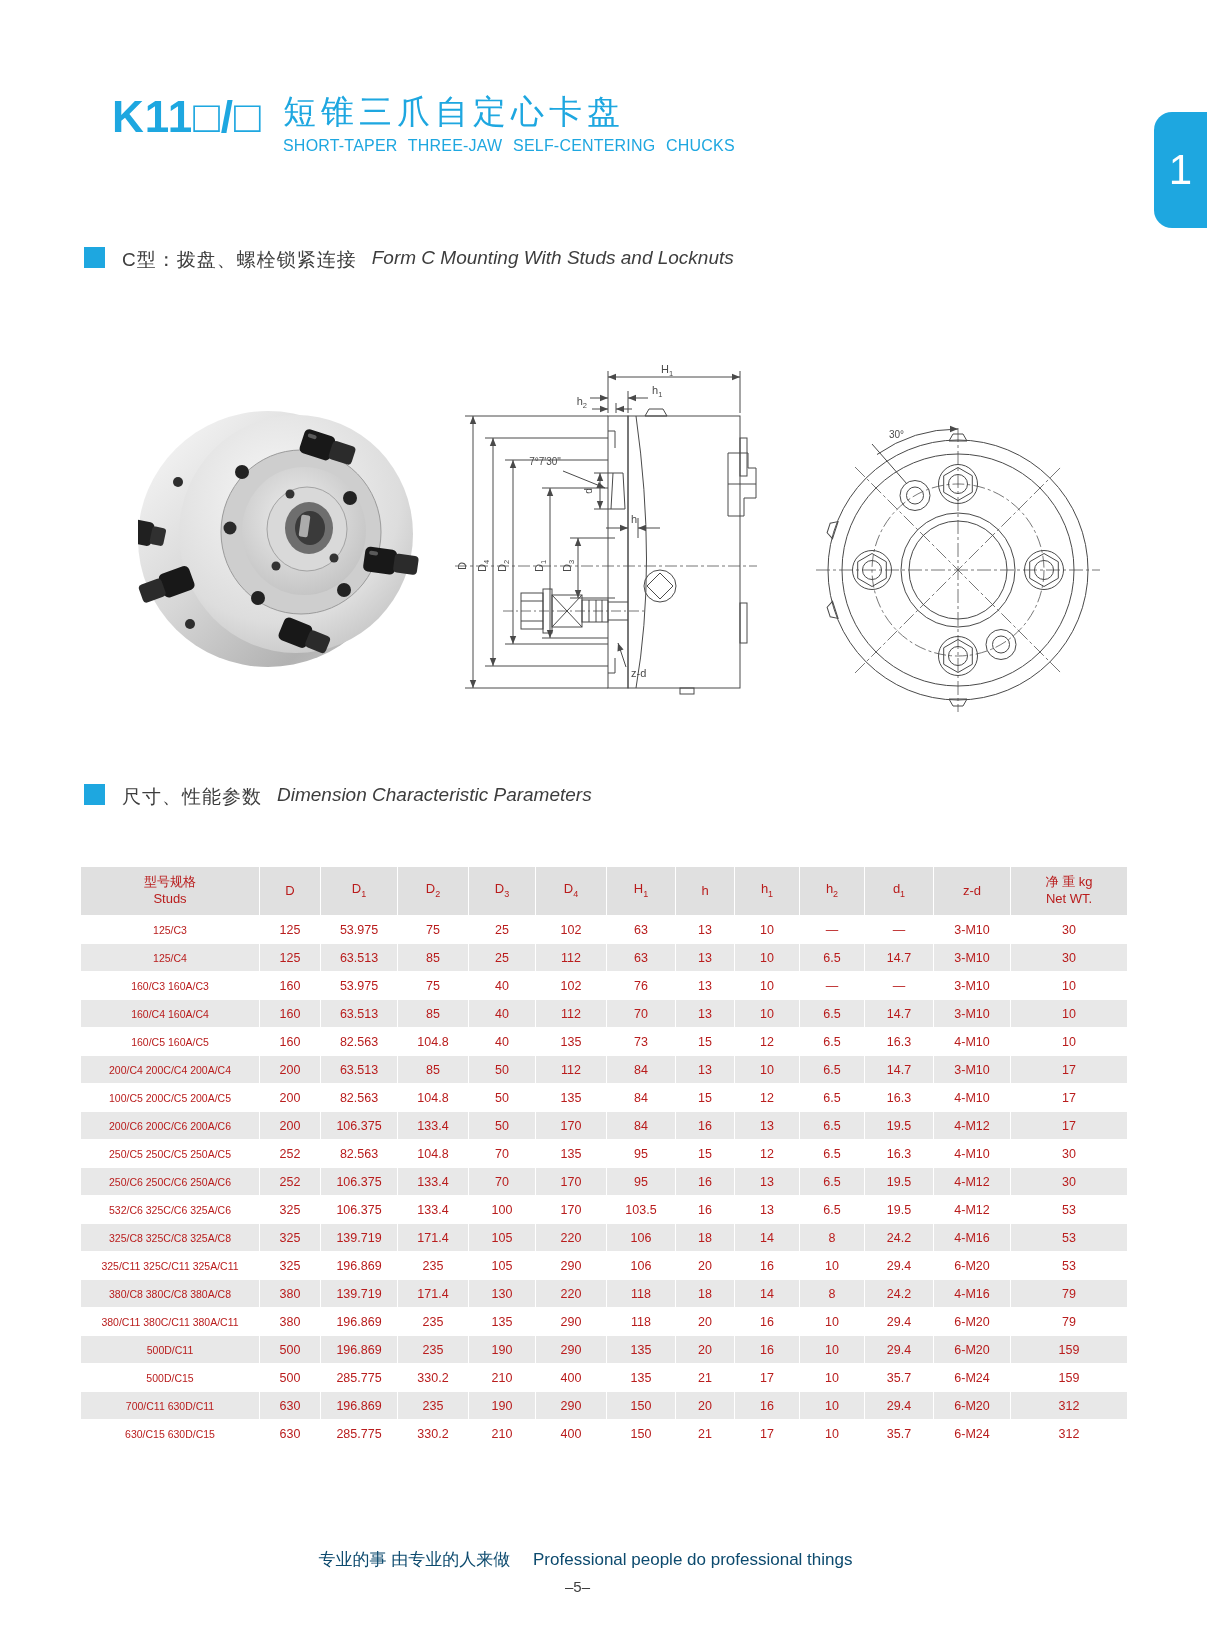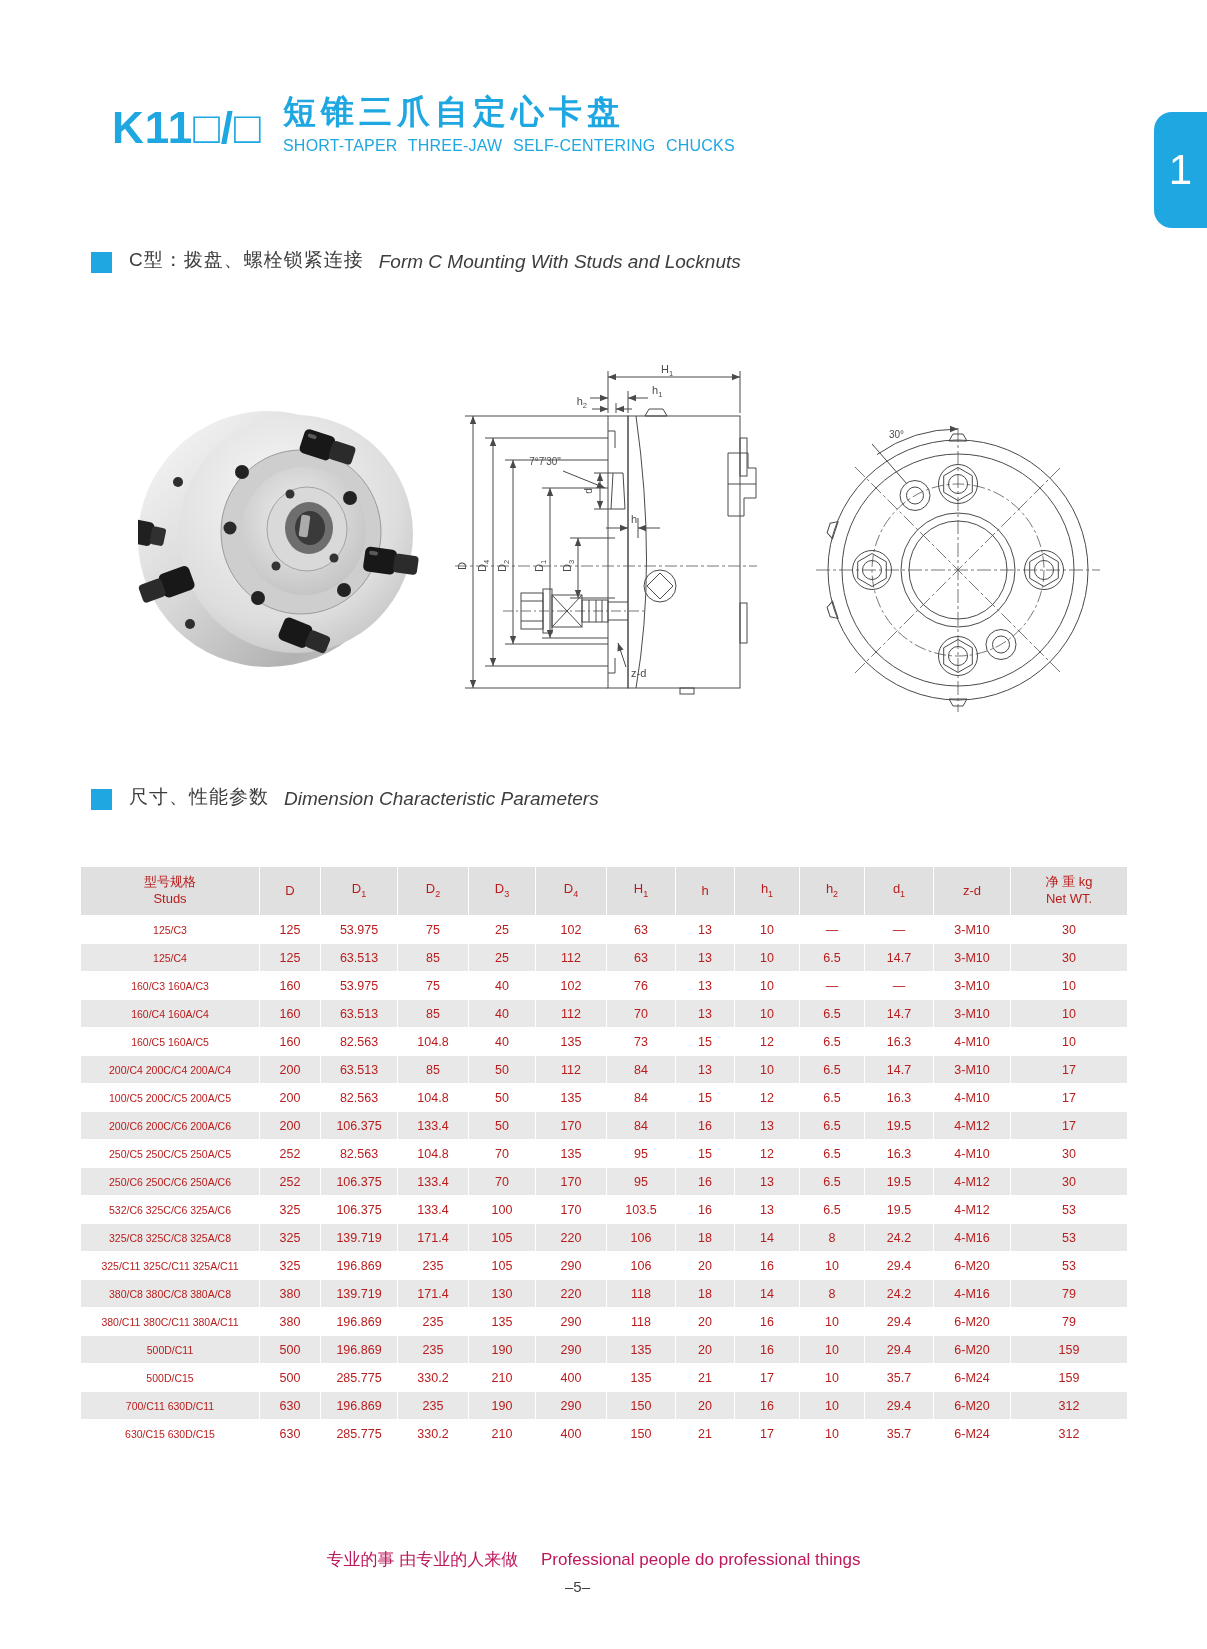--- a/index.html
+++ b/index.html
@@ -1,28 +1,28 @@
 <!DOCTYPE html>
 <html style="--accent: #1ea7e0;"><head>
 <meta charset="utf-8">
 <style>
   :root{ --accent:#1ea7e0; }
   *{margin:0;padding:0;box-sizing:border-box;}
   body{background:#888;font-family:"Liberation Sans","DejaVu Sans",sans-serif;}
   .page{position:relative;width:1207px;height:1649px;background:#fff;margin:0 auto;overflow:hidden;}
 
   
-  .model-code{position:absolute;left:112px;top:103px;font-size:44px;font-weight:bold;color:var(--accent);letter-spacing:1px;}
-  .title-zh{position:absolute;left:283px;top:90px;font-size:33px;font-weight:bold;color:var(--accent);letter-spacing:5px;white-space:nowrap;}
+  .model-code{position:absolute;left:112px;top:92px;font-size:44px;font-weight:bold;color:var(--accent);letter-spacing:1px;}
+  .title-zh{position:absolute;left:283px;top:90px;font-size:33px;font-weight:normal;color:var(--accent);letter-spacing:5px;white-space:nowrap;}
   .title-en{position:absolute;left:283px;top:137px;font-size:16px;color:var(--accent);letter-spacing:.2px;word-spacing:6px;white-space:nowrap;}
   .side-tab{position:absolute;right:0;top:112px;width:53px;height:116px;background:var(--accent);
     border-radius:18px 0 0 18px;color:#fff;display:flex;align-items:center;justify-content:center;font-size:42px;}
 
   
-  .section-heading{position:absolute;left:91px;display:flex;align-items:flex-end;font-size:19px;color:#3d3d3d;white-space:nowrap;}
+  .section-heading{position:absolute;left:84px;display:flex;align-items:flex-start;font-size:19px;color:#3d3d3d;white-space:nowrap;}
   .section-heading .bullet{width:21px;height:21px;background:var(--accent);margin-right:17px;flex:0 0 auto;}
   .section-heading .zh{letter-spacing:1px;}
   .section-heading .en{margin-left:15px;font-style:italic;}
   .heading-mounting{top:247px;}
   .heading-dimensions{top:784px;}
 
   
   .drawing{position:absolute;}
   svg text{font-family:"Liberation Sans","DejaVu Sans",sans-serif;font-size:11px;fill:#4a4a4a;stroke:none;}
   svg .ss{font-size:7.5px;}
@@ -31,21 +31,21 @@
   
   .table-wrap{position:absolute;left:80px;top:866px;width:1048px;}
   table.spec{border-collapse:separate;border-spacing:1px;width:1048px;table-layout:fixed;font-size:12.5px;color:#b91c1c;}
   table.spec th{background:#e0e0e0;font-weight:normal;height:48px;line-height:1.3;text-align:center;vertical-align:middle;font-size:13px;}
   table.spec th sub{font-size:9px;}
   table.spec td{height:27px;text-align:center;vertical-align:middle;background:#fff;}
   table.spec tbody tr:nth-child(even) td{background:#e8e8e8;}
   table.spec td.model-cell{font-size:10.5px;}
 
   
-  .slogan{position:absolute;top:1548px;left:16px;width:1155px;text-align:center;font-size:17px;color:#be185d;white-space:nowrap;}
+  .slogan{position:absolute;top:1548px;left:8px;width:1155px;text-align:center;font-size:17px;color:#0c4a6e;white-space:nowrap;}
   .slogan .en{margin-left:18px;}
   .pagenum{position:absolute;top:1578px;left:0;width:1155px;text-align:center;font-size:15px;color:#3d3d3d;}
 </style>
 </head>
 <body>
 
 <div class="page">
 
   <div class="model-code">K11□/□</div>
   <div class="title-zh">短锥三爪自定心卡盘</div>

